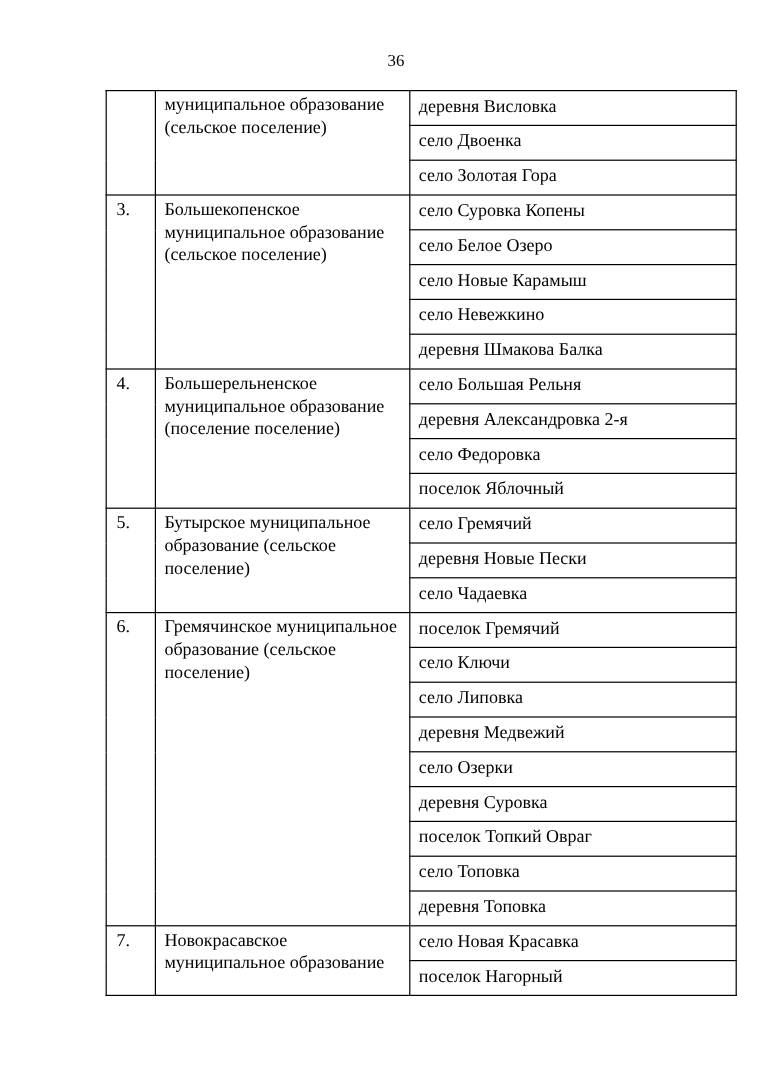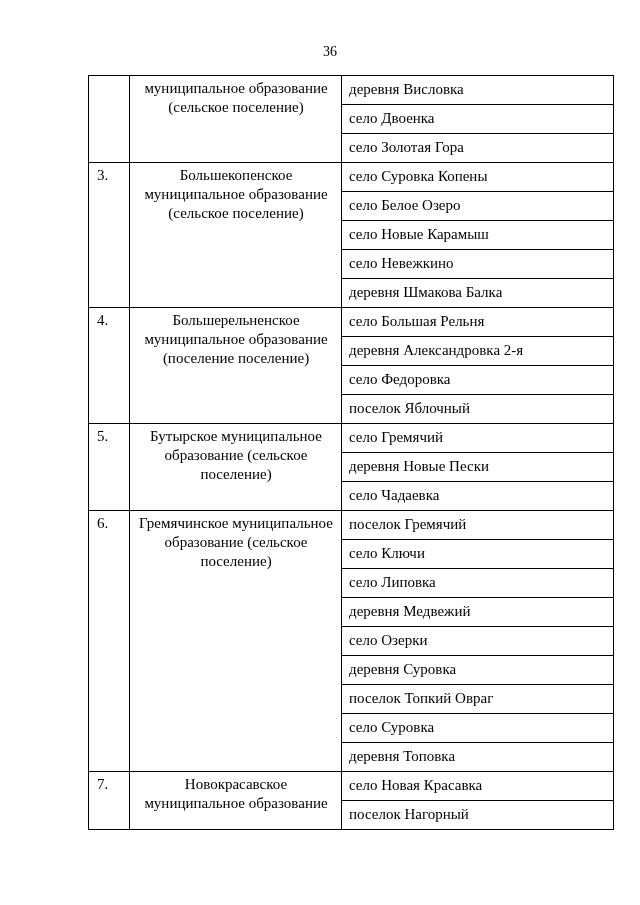--- a/index.html
+++ b/index.html
@@ -44,21 +44,20 @@
   td.col-num {
     width: 30px;
     vertical-align: top;
     text-align: left;
     padding-left: 8px;
     padding-right: 2px;
   }
   td.col-entity {
     width: 198px;
     vertical-align: top;
-    text-align: center;
   }
   td.col-settlement {
     width: 258px;
     vertical-align: middle;
   }
 </style>
 </head>
 <body>
 
 <div class="page-number">36</div>
@@ -135,21 +134,21 @@
       <tr>
         <td class="col-settlement">село Озерки</td>
       </tr>
       <tr>
         <td class="col-settlement">деревня Суровка</td>
       </tr>
       <tr>
         <td class="col-settlement">поселок Топкий Овраг</td>
       </tr>
       <tr>
-        <td class="col-settlement">село Суровка</td>
+        <td class="col-settlement">село Топовка</td>
       </tr>
       <tr>
         <td class="col-settlement">деревня Топовка</td>
       </tr>
       <tr>
         <td class="col-num" rowspan="2">7.</td>
         <td class="col-entity" rowspan="2">Новокрасавское муниципальное образование</td>
         <td class="col-settlement">село Новая Красавка</td>
       </tr>
       <tr>

